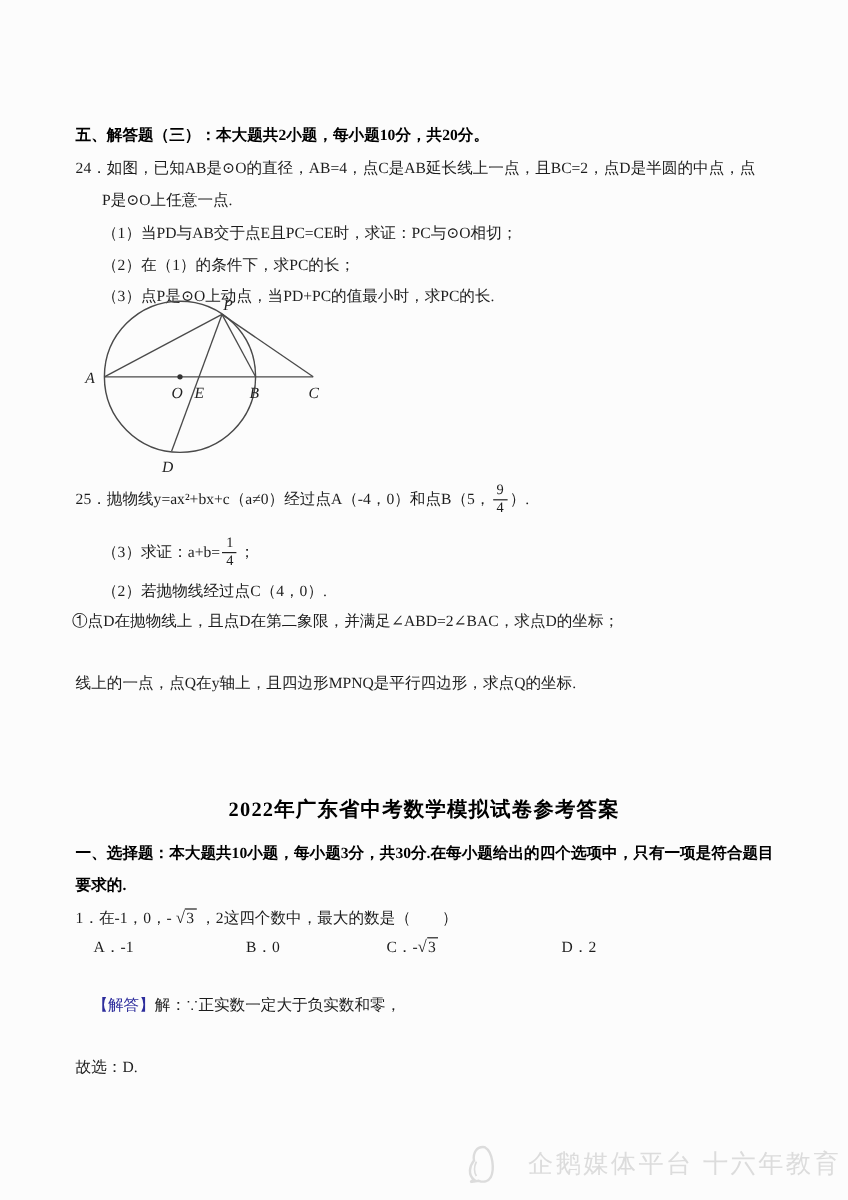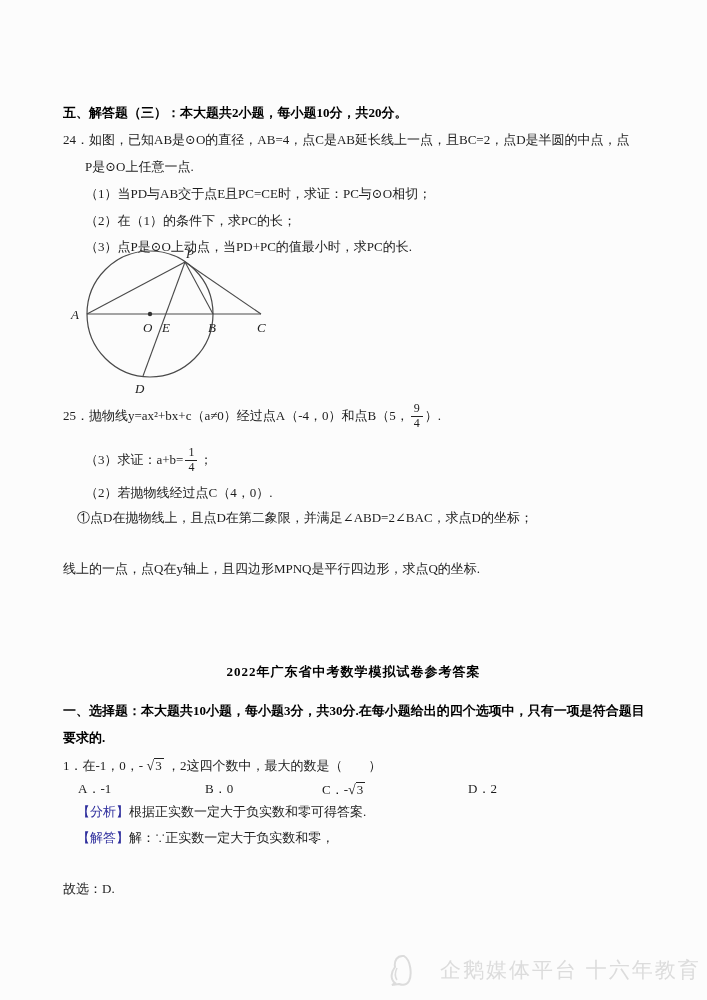--- a/index.html
+++ b/index.html
@@ -18,21 +18,21 @@
   .blue { color:#2d2d9c; }
   .fracline { display:flex; align-items:center; height:36px; }
   .frac { display:inline-flex; flex-direction:column; align-items:center; text-align:center;
           line-height:1.15; font-size:12px; margin:0 2px; vertical-align:middle; }
   .frac .num { border-bottom:1px solid #222; padding:0 3px; }
   .frac .den { padding:0 3px; }
   .sqrt { white-space:nowrap; }
   .sqrt .rad { font-size:1.08em; }
   .sqrt .val { display:inline-block; border-top:1px solid #222; padding:0 2px 0 1px; line-height:1.05; }
   .answer-title { position:absolute; left:0; width:707px; text-align:center;
-                  font-size:13px; font-weight:bold; color:#000; letter-spacing:1px; }
+                  font-size:17px; font-weight:bold; color:#000; letter-spacing:1px; }
   .options span.opt { position:absolute; white-space:nowrap; }
   .diagram-label { font-style:italic; font-size:13px; fill:#222;
                    font-family:"Liberation Serif","DejaVu Serif",serif; }
   .watermark { position:absolute; display:flex; align-items:center; gap:24px;
                color:#dcdcdc; font-size:21px; letter-spacing:2px;
                font-family:"Liberation Sans","DejaVu Sans",sans-serif; }
 </style>
 </head>
 <body>
 
@@ -83,21 +83,21 @@
   <div class="abs fracline" style="top:442px; left:85px;">
     <span>（3）求证：a+b=</span>
     <span class="frac">
       <span class="num">1</span>
       <span class="den">4</span>
     </span>
     <span>；</span>
   </div>
 
   <div class="abs" style="top:483px; left:85px;">（2）若抛物线经过点C（4，0）.</div>
-  <div class="abs" style="top:508px; left:77px;">①点D在抛物线上，且点D在第二象限，并满足∠ABD=2∠BAC，求点D的坐标；</div>
+  <div class="abs" style="top:508px; left:60px;">①点D在抛物线上，且点D在第二象限，并满足∠ABD=2∠BAC，求点D的坐标；</div>
   <div class="abs" style="top:559px; left:63px;">线上的一点，点Q在y轴上，且四边形MPNQ是平行四边形，求点Q的坐标.</div>
 
   <div class="answer-title" style="top:663px;">2022年广东省中考数学模拟试卷参考答案</div>
 
   <div class="abs bold" style="top:701px; left:63px;">一、选择题：本大题共10小题，每小题3分，共30分.在每小题给出的四个选项中，只有一项是符合题目</div>
   <div class="abs bold" style="top:728px; left:63px;">要求的.</div>
 
   <div class="abs" style="top:755px; left:63px;">
     <span>1．在-1，0，-</span>
     <span class="sqrt"><span class="rad">√</span><span class="val">3</span></span>
@@ -106,23 +106,20 @@
 
   <div class="options">
     <span class="opt abs" style="top:779px; left:78px;">A．-1</span>
     <span class="opt abs" style="top:779px; left:205px;">B．0</span>
     <span class="opt abs" style="top:779px; left:322px;">
       <span>C．-</span><span class="sqrt"><span class="rad">√</span><span class="val">3</span></span>
     </span>
     <span class="opt abs" style="top:779px; left:468px;">D．2</span>
   </div>
 
-  <div class="abs" style="top:802px; left:77px;">
-    <span class="blue">【分析】</span><span>根据正实数一定大于负实数和零可得答案.</span>
-  </div>
 
   <div class="abs" style="top:828px; left:77px;">
     <span class="blue">【解答】</span><span>解：∵正实数一定大于负实数和零，</span>
   </div>
 
 
   <div class="abs" style="top:879px; left:63px;">故选：D.</div>
 
   <div class="watermark" style="top:954px; left:388px;">
     <svg width="28" height="32" viewBox="0 0 28 32">

